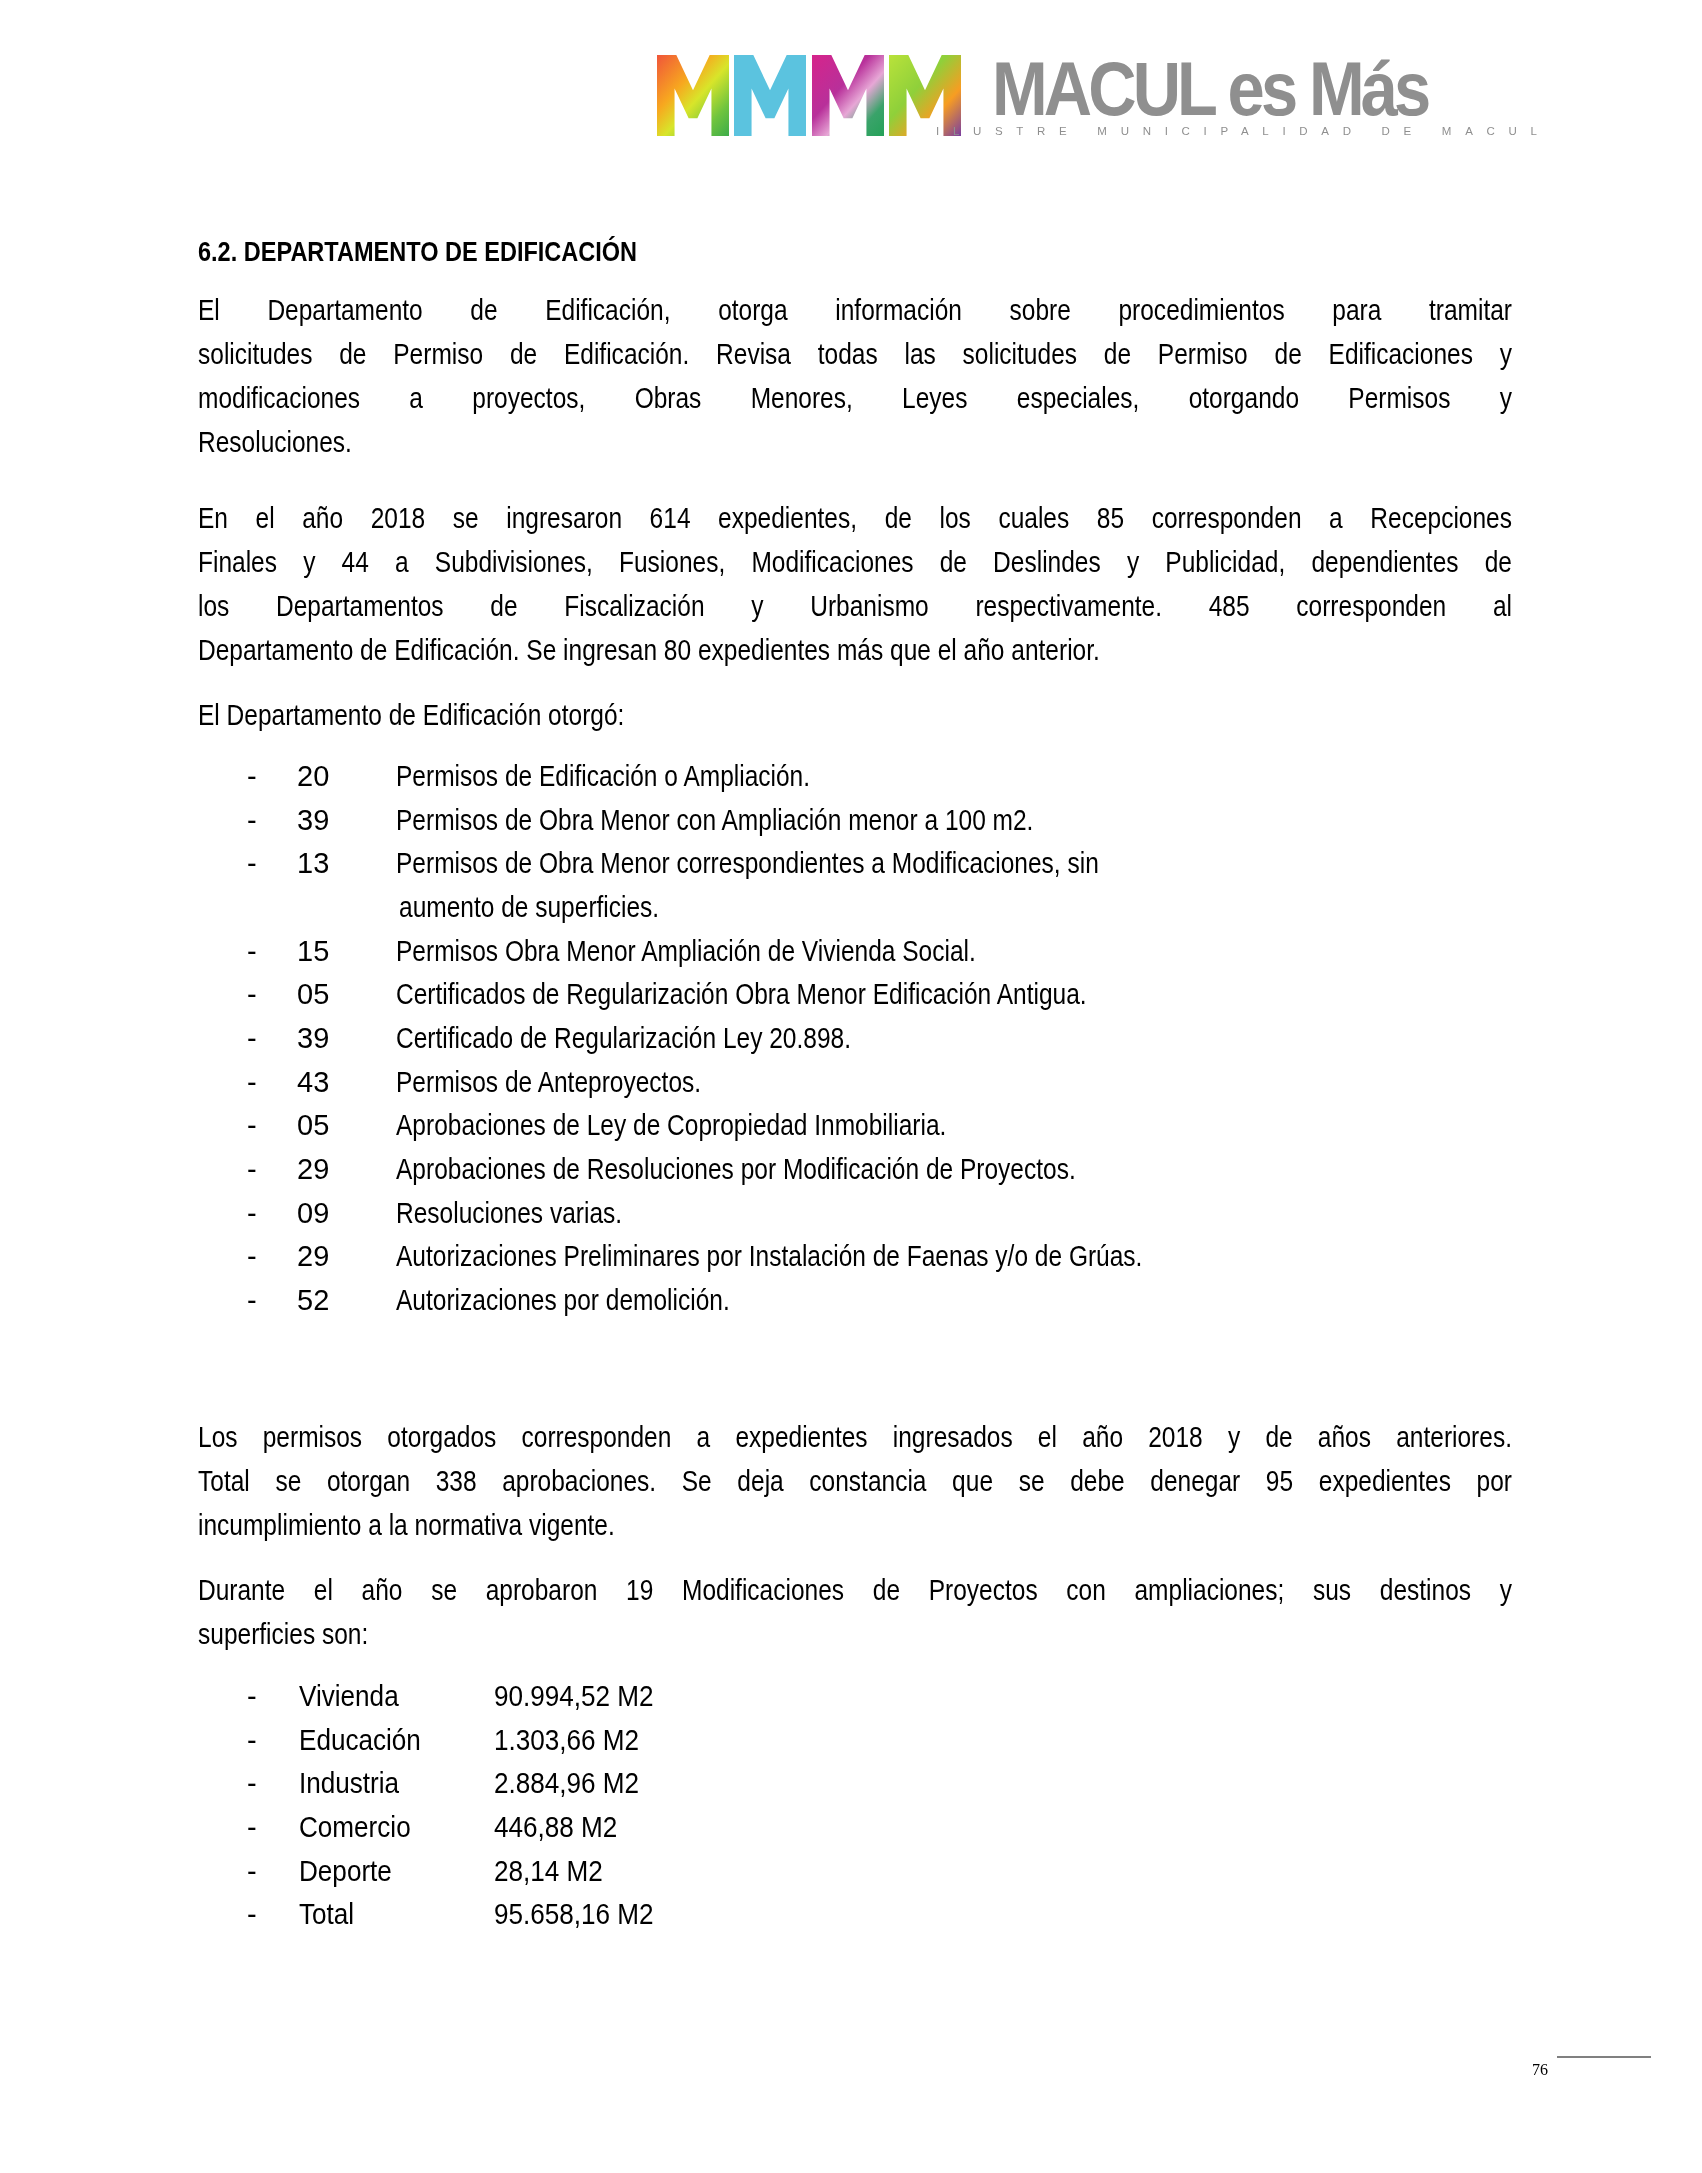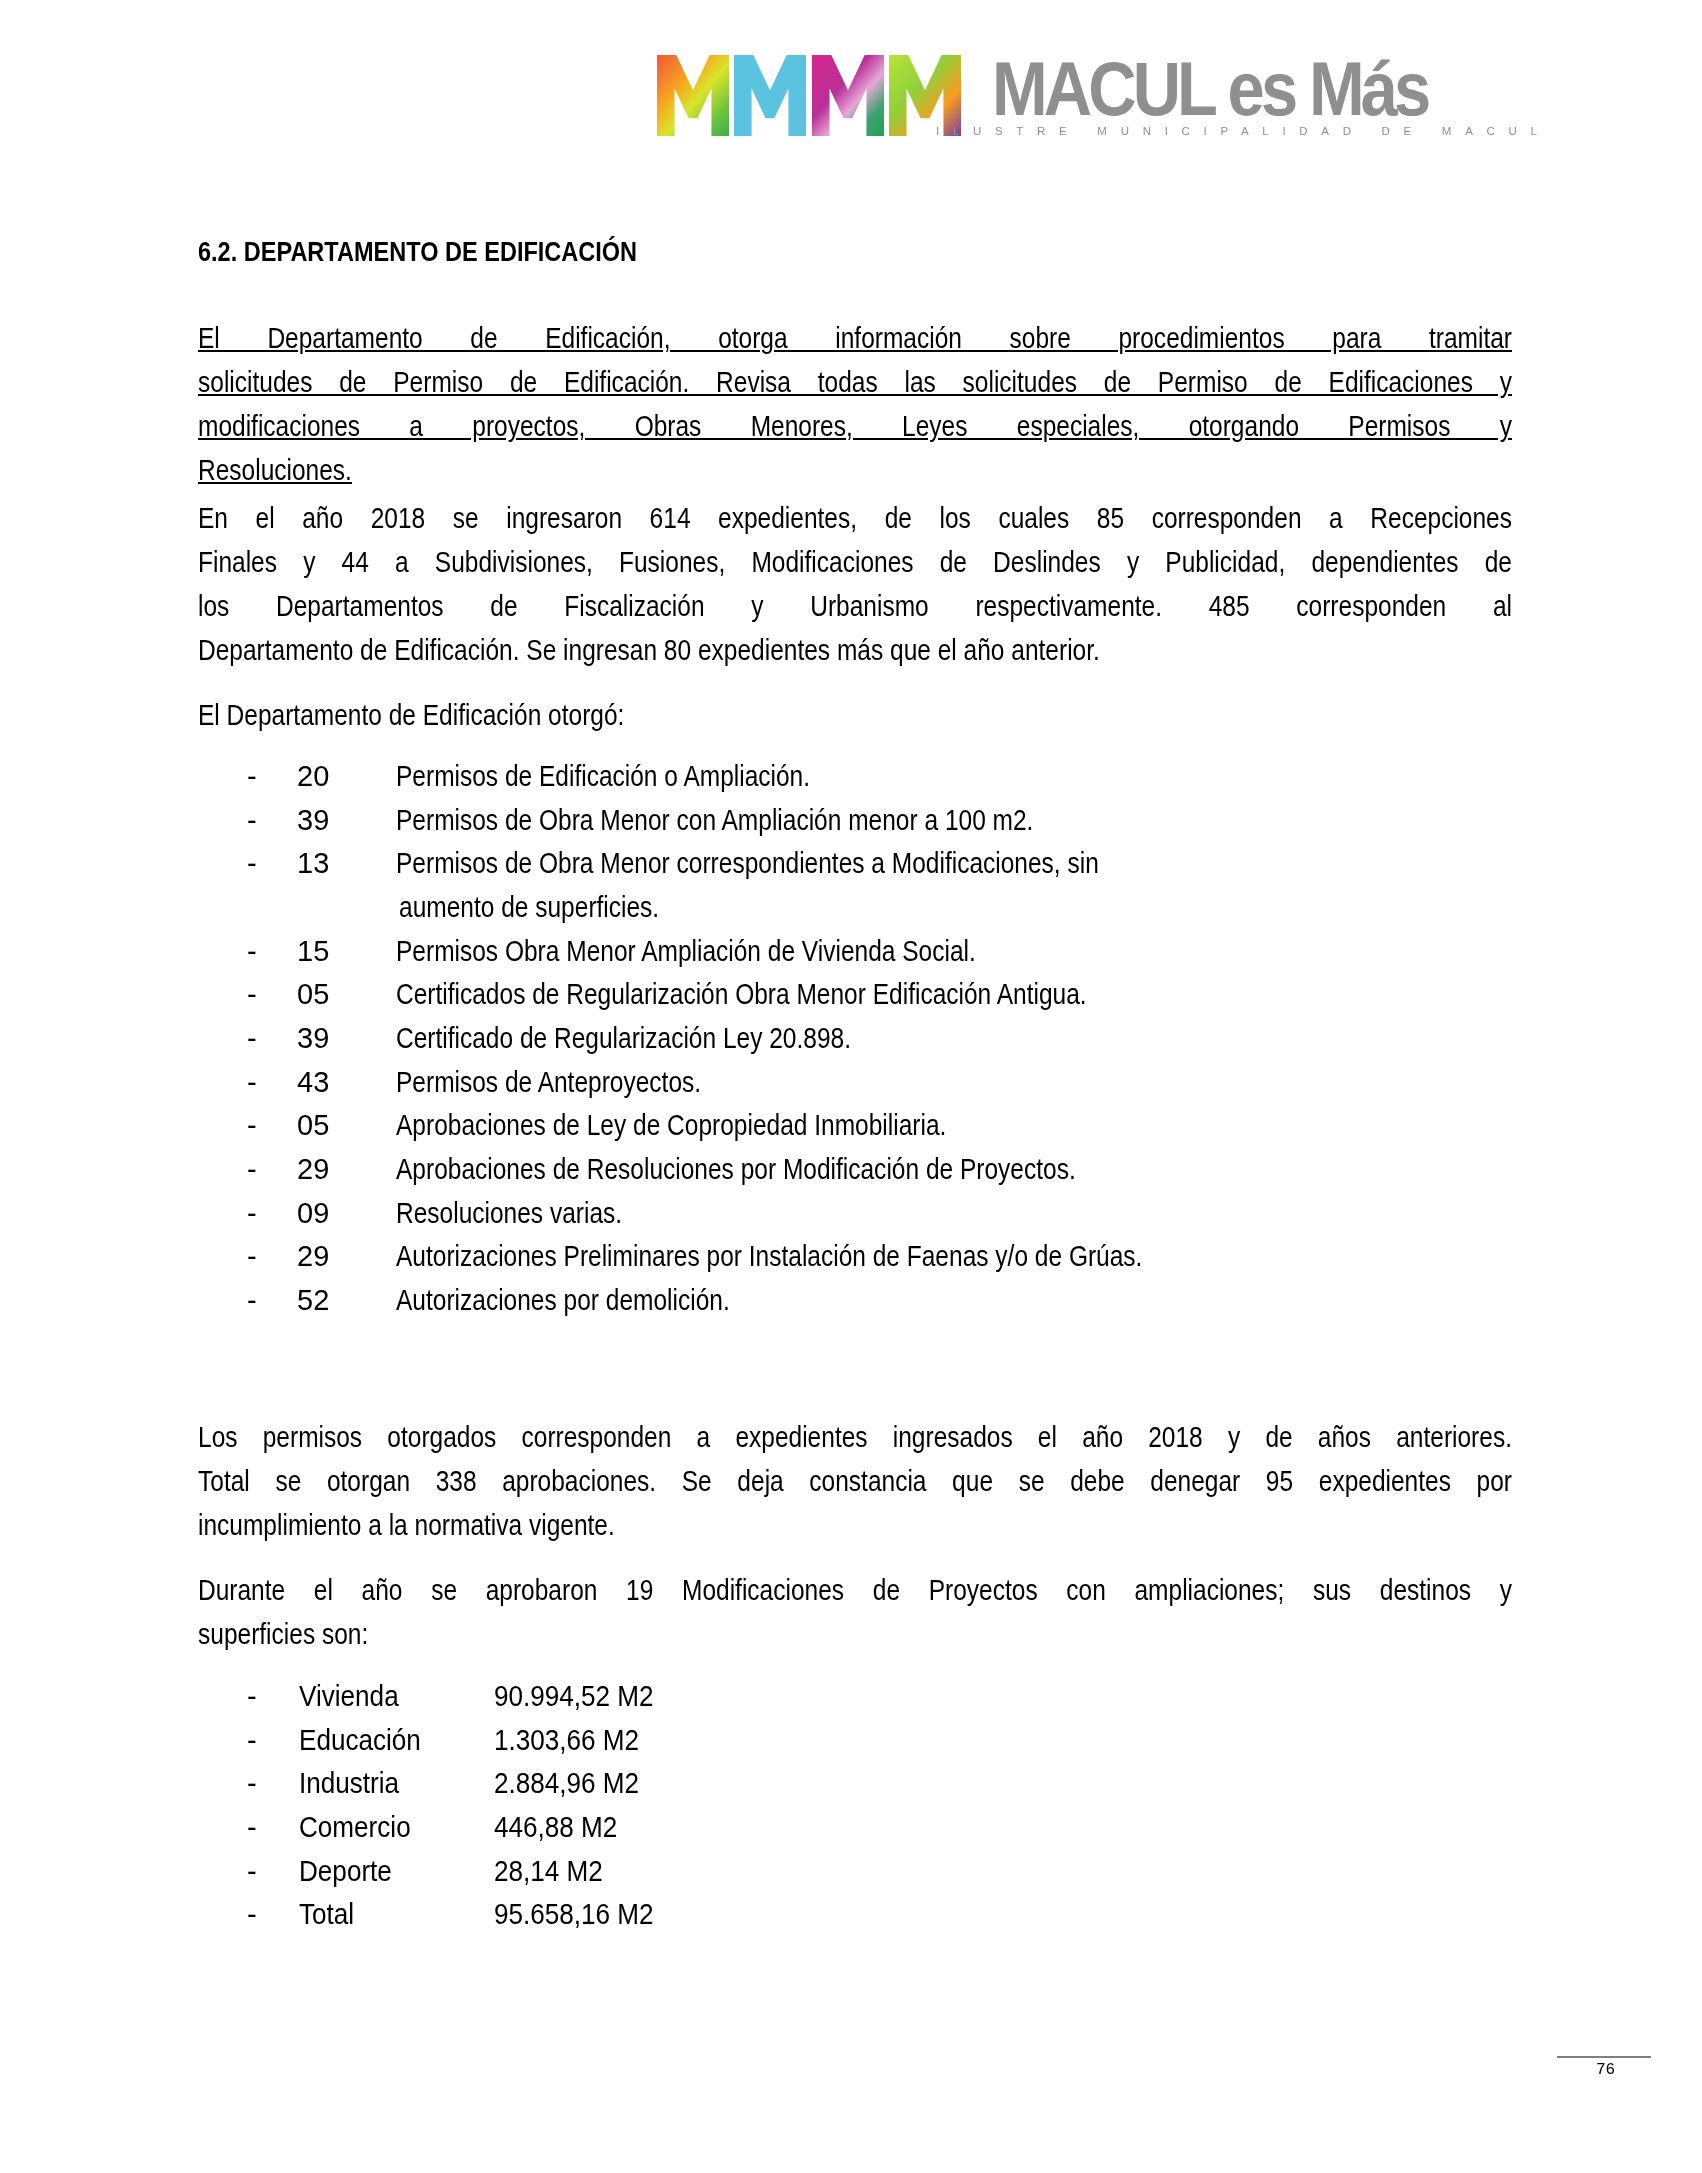--- a/index.html
+++ b/index.html
@@ -22,21 +22,21 @@
   .list { position:absolute; left:198px; font-family:"Liberation Sans", sans-serif; font-size:29px; }
   .li { position:absolute; white-space:nowrap; height:44px; }
   .li .dash { position:absolute; left:49px; }
   .li .num { position:absolute; left:99px; }
   .li .desc { position:absolute; left:198px; transform:scaleX(0.845); transform-origin:left top; }
   .li .cont { position:absolute; left:201px; transform:scaleX(0.845); transform-origin:left top; }
   .sup .dash { position:absolute; left:49px; }
   .sup .name { position:absolute; left:101px; transform:scaleX(0.9); transform-origin:left top; }
   .sup .val { position:absolute; left:296px; transform:scaleX(0.9); transform-origin:left top; }
   .page-rule { position:absolute; left:1557px; top:2056px; width:94px; height:1.8px; background:#808080; }
-  .page-num { position:absolute; left:1596px; top:2061px; font-size:16px; font-family:Liberation Mono, monospace; }
+  .page-num { position:absolute; left:1532px; top:2061px; font-size:16px; font-family:Liberation Serif, serif; }
 </style>
 </head>
 <body>
 
 <div>
   <div class="logo-m">
     <div class="m-letter">
       <svg viewBox="0 0 82 92">
           <defs>
             <linearGradient id="g1" x1="0" y1="0" x2="1" y2="1">
@@ -82,21 +82,21 @@
           <path d="M0 0 H22 L41 40 L60 0 H82 V92 H62 V38 L46 72 H36 L20 38 V92 H0 Z" fill="url(#g4)"></path>
         </svg>
     </div>
   </div>
   <div class="brand">MACUL es Más</div>
   <div class="brand-sub">ILUSTRE MUNICIPALIDAD DE MACUL</div>
 </div>
 
 <div class="heading">6.2. DEPARTAMENTO DE EDIFICACIÓN</div>
 
-<div class="para" style="top:316px;text-decoration:underline;">
+<div class="para" style="top:288px;">
   <div class="narrow" style="text-align:justify; text-align-last:justify;">El Departamento de Edificación, otorga información sobre procedimientos para tramitar</div>
   <div class="narrow" style="text-align:justify; text-align-last:justify;">solicitudes de Permiso de Edificación. Revisa todas las solicitudes de Permiso de Edificaciones y</div>
   <div class="narrow" style="text-align:justify; text-align-last:justify;">modificaciones a proyectos, Obras Menores, Leyes especiales, otorgando Permisos y</div>
   <div class="narrow">Resoluciones.</div>
 </div>
 
 <div class="para" style="top:496px;">
   <div class="narrow" style="text-align:justify; text-align-last:justify;">En el año 2018 se ingresaron 614 expedientes, de los cuales 85 corresponden a Recepciones</div>
   <div class="narrow" style="text-align:justify; text-align-last:justify;">Finales y 44 a Subdivisiones, Fusiones, Modificaciones de Deslindes y Publicidad, dependientes de</div>
   <div class="narrow" style="text-align:justify; text-align-last:justify;">los Departamentos de Fiscalización y Urbanismo respectivamente. 485 corresponden al</div>

